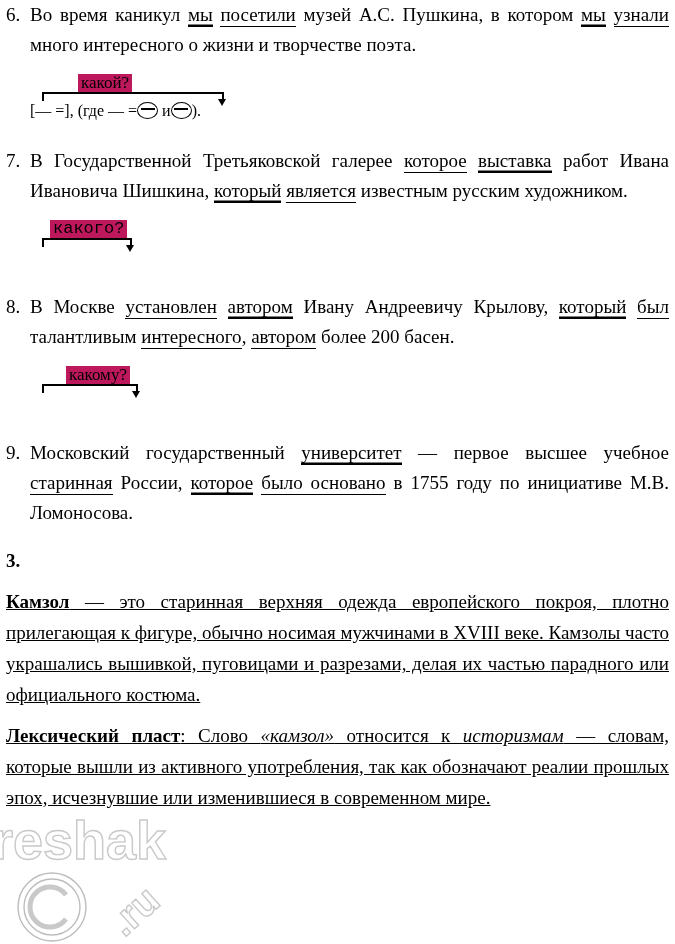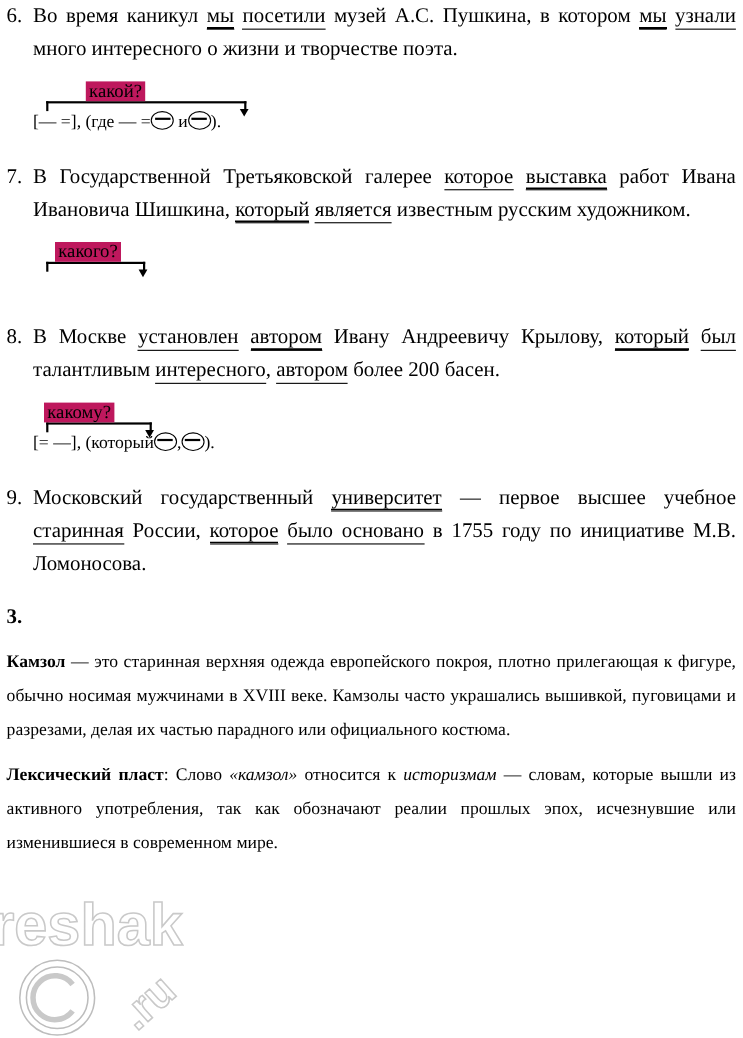--- a/index.html
+++ b/index.html
@@ -156,25 +156,26 @@
 
   
   .sec-num {
     font-size: 19px;
     line-height: 30px;
     font-weight: bold;
     padding-left: 6px;
     margin-top: 18px;
   }
   .para {
-    font-size: 16px;
+    font-size: 19px;
     line-height: 31px;
     text-align: justify;
     padding: 0 6px 0 6px;
     margin-top: 10px;
+    text-decoration: underline;
   }
   .para b { font-weight: bold; }
   .para i { font-style: italic; margin-top: 32px; }
 
   
   .watermark {
     position: absolute;
     left: -8px;
     top: 815px;
     width: 230px;
@@ -213,39 +214,38 @@
   </div>
 
   <div class="scheme">
     <div class="scheme-inner">
       <div class="q-arc" style="width:90px;">
         <div class="arc-top" style="width:90px;"></div>
         <div class="arc-left"></div>
         <div class="arc-right" style="left:88px;"></div>
         <div class="arc-head" style="left:84px;"></div>
       </div>
-      <span class="q-label" style="left:20px;">какого?</span>
+      <span class="q-label" style="left:20px;font-family:Liberation Mono, monospace;">какого?</span>
     </div>
   </div>
 
   <div class="item" style="margin-top:16px;">
     <span class="item-num">8.</span>
     <div class="sentence">В Москве <u class="pred">установлен</u> <u class="subj">автором</u> Ивану Андреевичу Крылову, <u class="subj">который</u> <u class="pred">был</u> талантливым <u class="pred">интересного</u>, <u class="pred">автором</u> более 200 басен.</div>
   </div>
 
   <div class="scheme">
     <div class="scheme-inner">
       <div class="q-arc" style="width:96px;">
         <div class="arc-top" style="width:96px;"></div>
         <div class="arc-left"></div>
         <div class="arc-right" style="left:94px;"></div>
         <div class="arc-head" style="left:90px;"></div>
       </div>
-      <span class="q-label" style="left:10px;">какому?</span>
-      <div class="scheme-line"><span>[= —]</span><span>, </span><span>(который</span><span class="circ wide"></span><span>,</span><span class="circ wide"></span><span>).</span></div>
+      <span class="q-label" style="left:36px;">какому?</span>
     </div>
   </div>
 
   <div class="item" style="margin-top:16px;">
     <span class="item-num">9.</span>
     <div class="sentence">Московский государственный <u class="subj">университет</u> — первое высшее учебное <u class="pred">старинная</u> России, <u class="subj">которое</u> <u class="pred">было основано</u> в 1755 году по инициативе М.В. Ломоносова.</div>
   </div>
 
 
   <div class="sec-num">3.</div>

